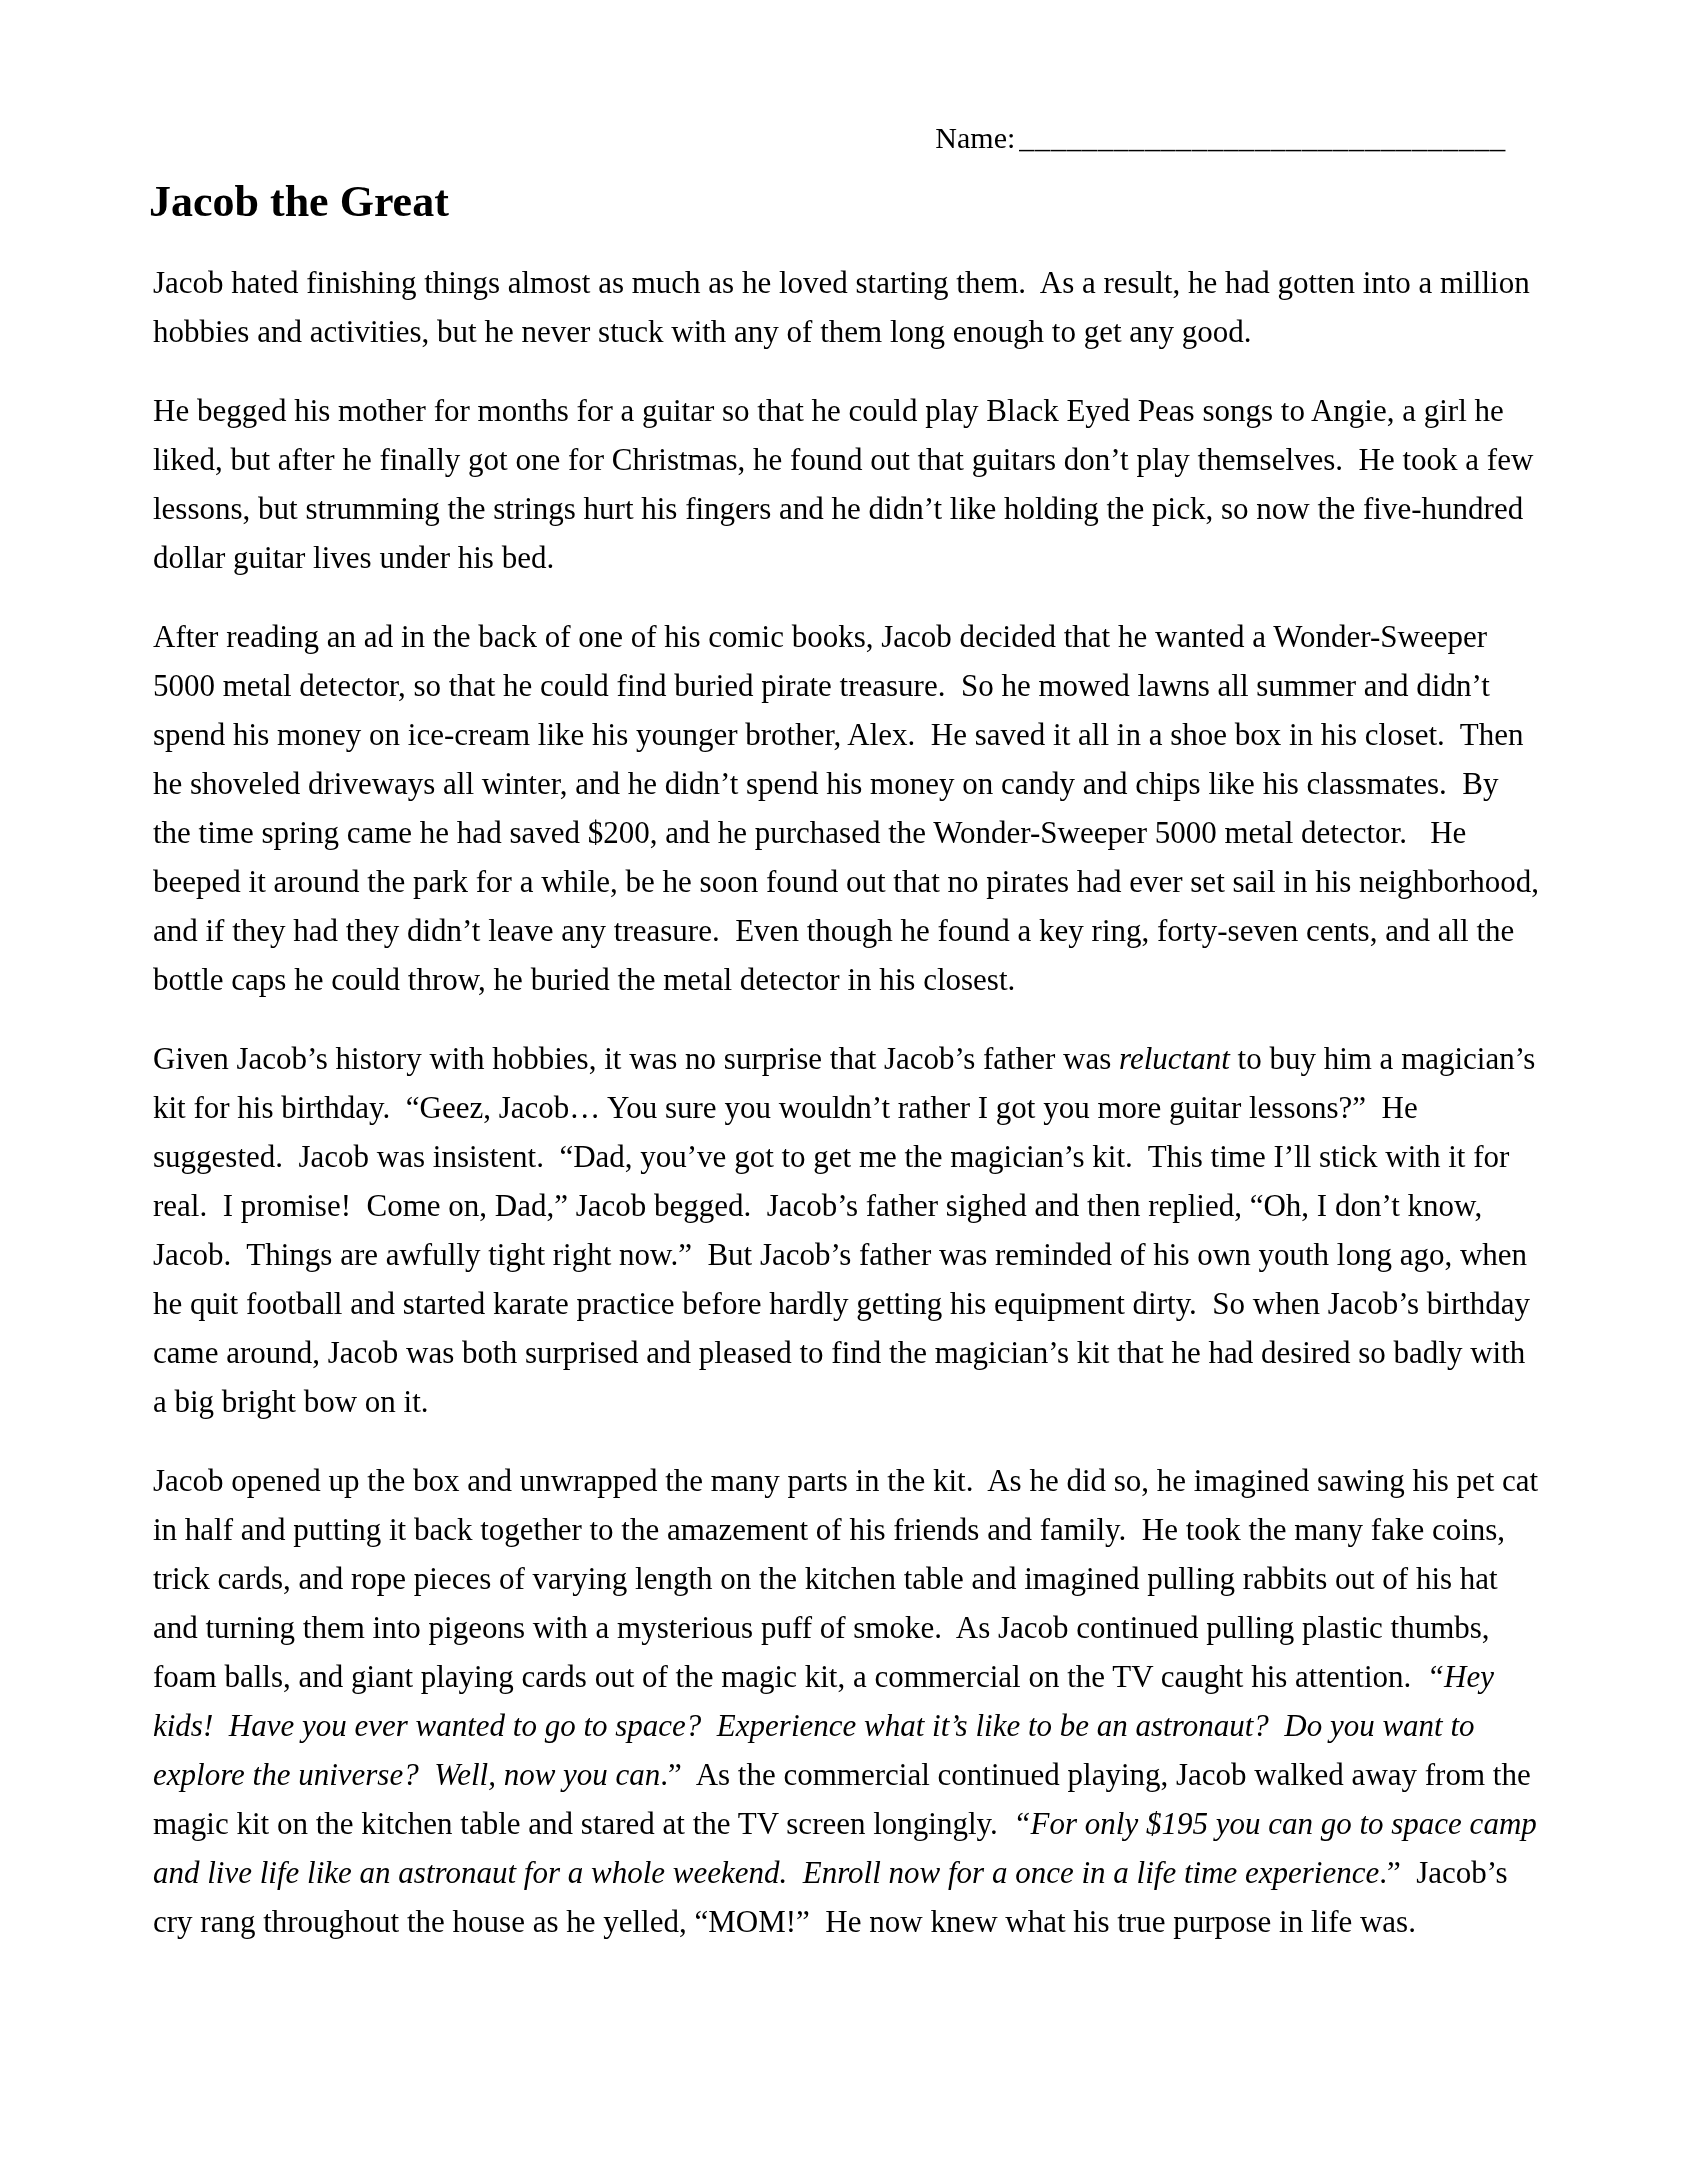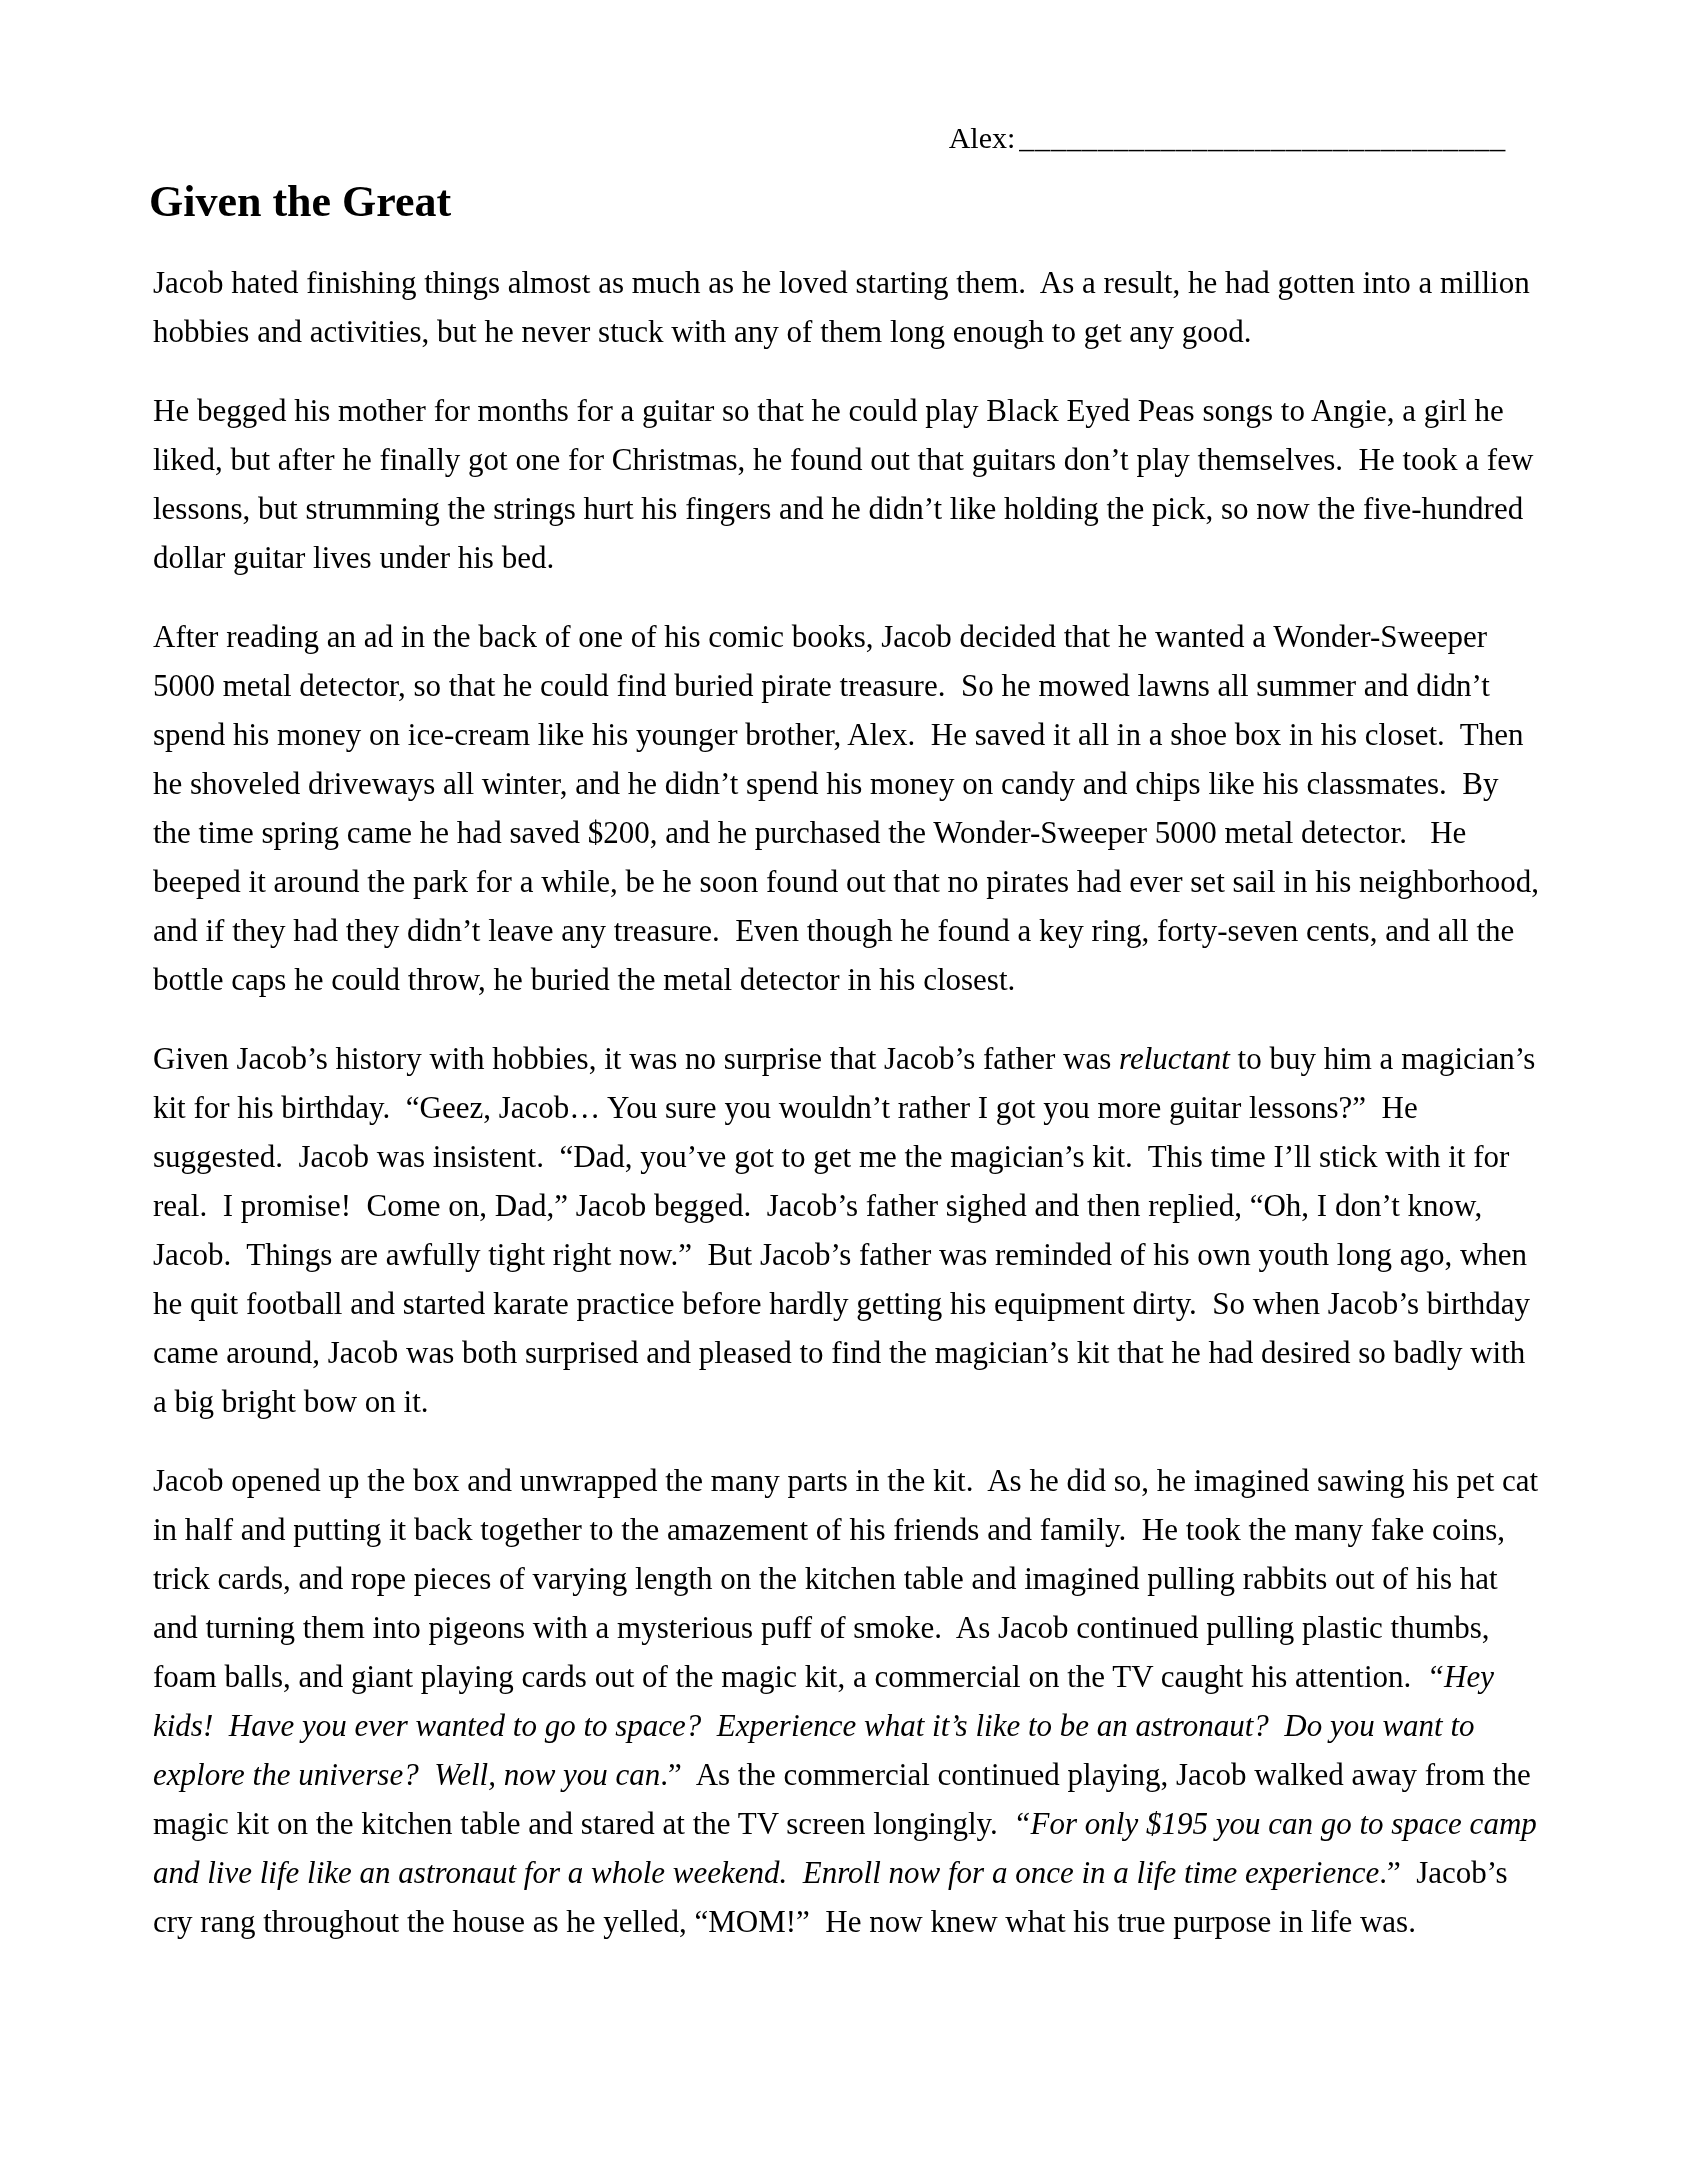--- a/index.html
+++ b/index.html
@@ -50,23 +50,23 @@
   }
   .para em {
     font-style: italic;
   }
 </style>
 </head>
 <body>
 
 <div class="page">
   <div class="name-line">
-    <span>Alex:</span><span class="name-blank">_______________________________</span>
+    <span>Name:</span><span class="name-blank">_______________________________</span>
   </div>
-  <h1 class="title">Given the Great</h1>
+  <h1 class="title">Jacob the Great</h1>
   <div class="story" id="story">
       <p class="para"><span>Jacob hated finishing things almost as much as he loved starting them.  As a result, he had gotten into a million hobbies and activities, but he never stuck with any of them long enough to get any good.</span></p>
       <p class="para"><span>He begged his mother for months for a guitar so that he could play Black Eyed Peas songs to Angie, a girl he liked, but after he finally got one for Christmas, he found out that guitars don’t play themselves.  He took a few lessons, but strumming the strings hurt his fingers and he didn’t like holding the pick, so now the five-hundred dollar guitar lives under his bed.</span></p>
       <p class="para"><span>After reading an ad in the back of one of his comic books, Jacob decided that he wanted a Wonder-Sweeper 5000 metal detector, so that he could find buried pirate treasure.  So he mowed lawns all summer and didn’t spend his money on ice-cream like his younger brother, Alex.  He saved it all in a shoe box in his closet.  Then he shoveled driveways all winter, and he didn’t spend his money on candy and chips like his classmates.  By the time spring came he had saved $200, and he purchased the Wonder-Sweeper 5000 metal detector.   He beeped it around the park for a while, be he soon found out that no pirates had ever set sail in his neighborhood, and if they had they didn’t leave any treasure.  Even though he found a key ring, forty-seven cents, and all the bottle caps he could throw, he buried the metal detector in his closest.</span></p>
       <p class="para"><span>Given Jacob’s history with hobbies, it was no surprise that Jacob’s father was </span><em>reluctant</em><span> to buy him a magician’s kit for his birthday.  “Geez, Jacob… You sure you wouldn’t rather I got you more guitar lessons?”  He suggested.  Jacob was insistent.  “Dad, you’ve got to get me the magician’s kit.  This time I’ll stick with it for real.  I promise!  Come on, Dad,” Jacob begged.  Jacob’s father sighed and then replied, “Oh, I don’t know, Jacob.  Things are awfully tight right now.”  But Jacob’s father was reminded of his own youth long ago, when he quit football and started karate practice before hardly getting his equipment dirty.  So when Jacob’s birthday came around, Jacob was both surprised and pleased to find the magician’s kit that he had desired so badly with a big bright bow on it.</span></p>
       <p class="para"><span>Jacob opened up the box and unwrapped the many parts in the kit.  As he did so, he imagined sawing his pet cat in half and putting it back together to the amazement of his friends and family.  He took the many fake coins, trick cards, and rope pieces of varying length on the kitchen table and imagined pulling rabbits out of his hat and turning them into pigeons with a mysterious puff of smoke.  As Jacob continued pulling plastic thumbs, foam balls, and giant playing cards out of the magic kit, a commercial on the TV caught his attention.  </span><em>“Hey kids!  Have you ever wanted to go to space?  Experience what it’s like to be an astronaut?  Do you want to explore the universe?  Well, now you can</em><span>.”  As the commercial continued playing, Jacob walked away from the magic kit on the kitchen table and stared at the TV screen longingly.  </span><em>“For only $195 you can go to space camp and live life like an astronaut for a whole weekend.  Enroll now for a once in a life time experience</em><span>.”  Jacob’s cry rang throughout the house as he yelled, “MOM!”  He now knew what his true purpose in life was.</span></p>
     </div>
 </div>
 
 

